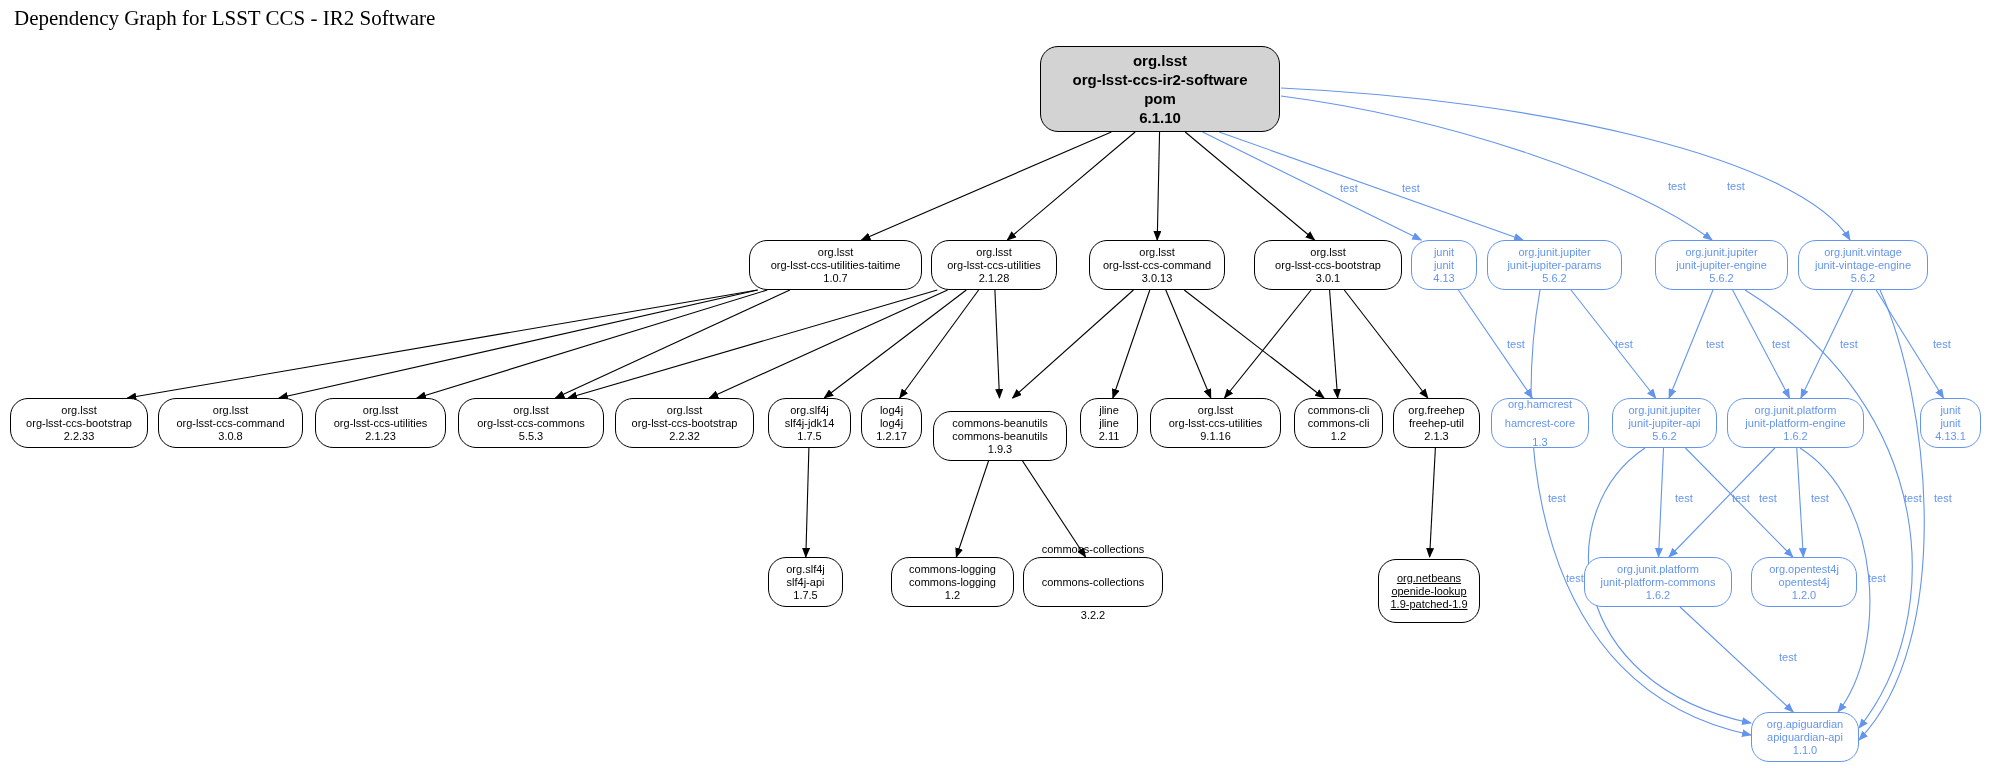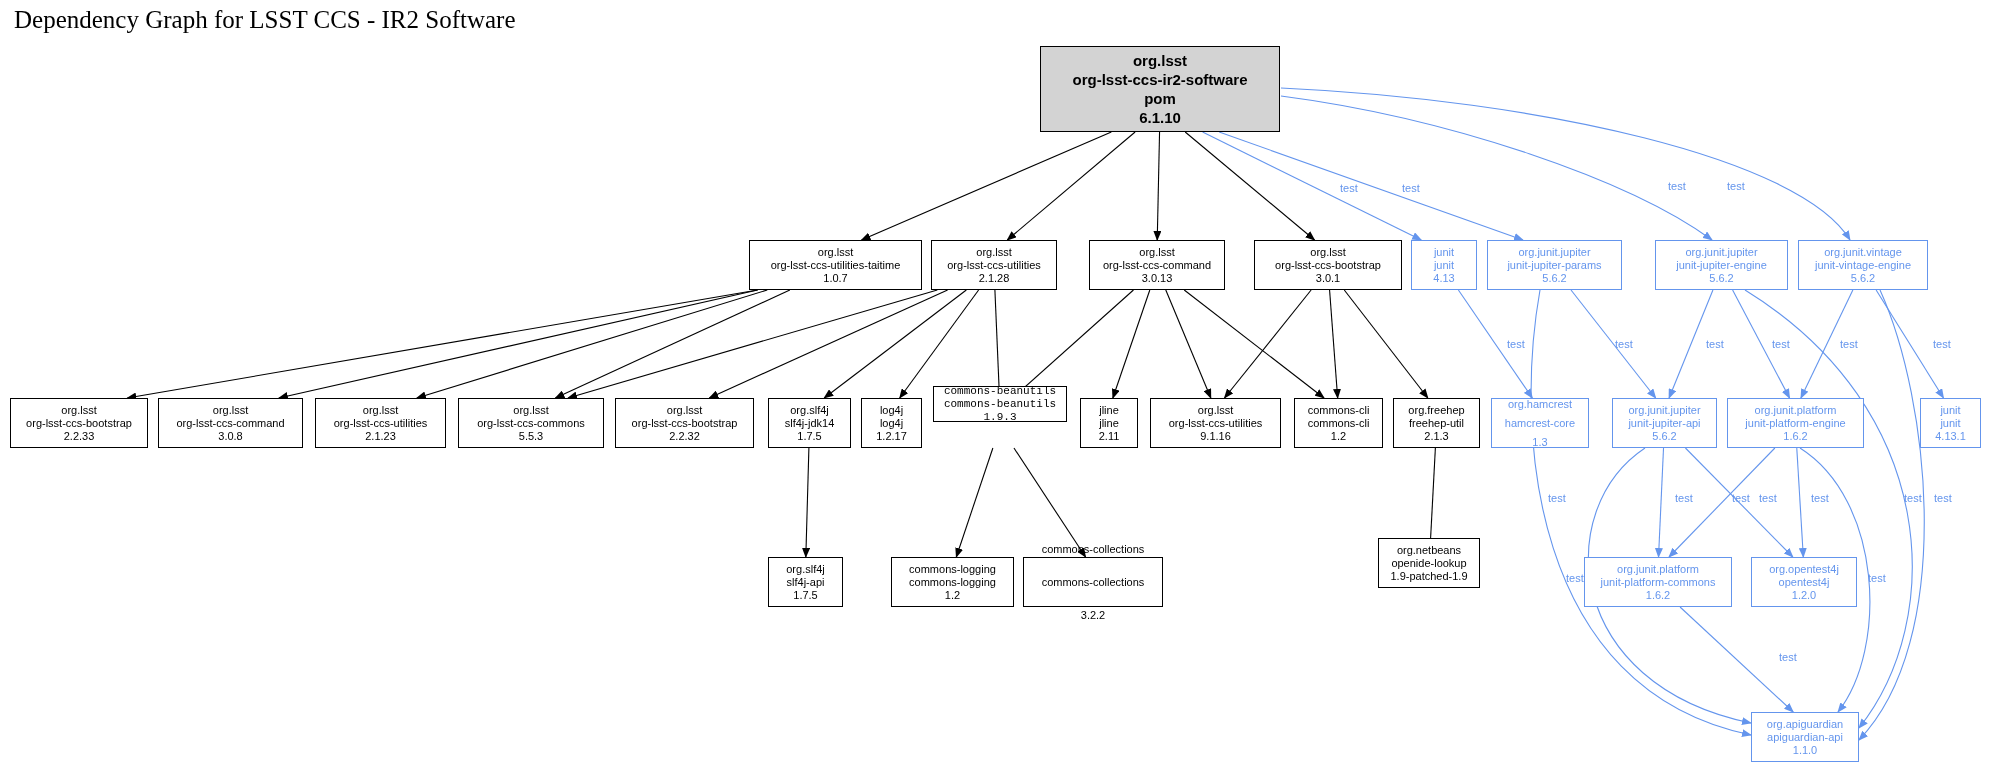--- a/index.html
+++ b/index.html
@@ -8,34 +8,34 @@
     --root-fill:#d3d3d3;
     --node-fill:#ffffff;
     --bg:#ffffff;
   }
   html,body{margin:0;padding:0;background:var(--bg);}
   body{font-family:"Liberation Sans", sans-serif;}
   #canvas{position:relative;width:1993px;height:768px;background:var(--bg);overflow:hidden;}
   #title{
     position:absolute;left:14px;top:6px;
     font-family:"Liberation Serif", serif;
-    font-size:25px;color:#000;white-space:nowrap;z-index:3;
+    font-size:21px;color:#000;white-space:nowrap;z-index:3;
   }
   #edges{position:absolute;left:0;top:0;z-index:1;}
   .edge{fill:none;stroke-width:1.1;}
   .edge.dep{stroke:var(--dep-color);}
   .edge.test{stroke:var(--test-color);}
   .arrhead-dep{fill:var(--dep-color);}
   .arrhead-test{fill:var(--test-color);}
   .elabel{fill:var(--test-color);font-size:11px;font-family:"Liberation Sans", sans-serif;}
   #nodes{position:absolute;left:0;top:0;width:100%;height:100%;z-index:2;pointer-events:none;}
   .node{
     position:absolute;box-sizing:border-box;background:var(--node-fill);
     display:flex;flex-direction:column;justify-content:center;align-items:center;
-    text-align:left;pointer-events:auto;
+    text-align:left;pointer-events:auto;border-radius:18px;
   }
   .node.dep{border:1px solid var(--dep-color);color:#000;}
   .node.test{border:1px solid var(--test-color);color:var(--test-color);}
   .node.root{border:1px solid var(--dep-color);color:#000;background:var(--root-fill);font-weight:bold;}
   .nline{font-size:11px;line-height:13px;white-space:nowrap;}
   .node.root .nline{font-size:15px;line-height:19px;}
 </style>
 </head>
 <body>
 
@@ -190,21 +190,21 @@
       <div class="node dep" style="left: 768px; top: 398px; width: 83px; height: 50px;">
         <div class="nline">org.slf4j</div>
         <div class="nline">slf4j-jdk14</div>
         <div class="nline">1.7.5</div>
       </div>
       <div class="node dep" style="left: 861px; top: 398px; width: 61px; height: 50px;">
         <div class="nline">log4j</div>
         <div class="nline">log4j</div>
         <div class="nline">1.2.17</div>
       </div>
-      <div class="node dep" style="left: 933px; top: 386px; width: 134px; height: 36px; font-family: Liberation Mono, monospace;">
+      <div class="node dep" style="left: 933px; top: 411px; width: 134px; height: 50px;">
         <div class="nline">commons-beanutils</div>
         <div class="nline">commons-beanutils</div>
         <div class="nline">1.9.3</div>
       </div>
       <div class="node dep" style="left: 1080px; top: 398px; width: 58px; height: 50px;">
         <div class="nline">jline</div>
         <div class="nline">jline</div>
         <div class="nline">2.11</div>
       </div>
       <div class="node dep" style="left: 1150px; top: 398px; width: 131px; height: 50px;">
@@ -250,21 +250,21 @@
       <div class="node dep" style="left: 891px; top: 557px; width: 123px; height: 50px;">
         <div class="nline">commons-logging</div>
         <div class="nline">commons-logging</div>
         <div class="nline">1.2</div>
       </div>
       <div class="node dep" style="left: 1023px; top: 557px; width: 140px; height: 50px; gap: 20px;">
         <div class="nline">commons-collections</div>
         <div class="nline">commons-collections</div>
         <div class="nline">3.2.2</div>
       </div>
-      <div class="node dep" style="left: 1378px; top: 538px; width: 102px; height: 50px;">
+      <div class="node dep" style="left: 1378px; top: 559px; width: 102px; height: 64px; text-decoration: underline;">
         <div class="nline">org.netbeans</div>
         <div class="nline">openide-lookup</div>
         <div class="nline">1.9-patched-1.9</div>
       </div>
       <div class="node test" style="left: 1584px; top: 557px; width: 148px; height: 50px;">
         <div class="nline">org.junit.platform</div>
         <div class="nline">junit-platform-commons</div>
         <div class="nline">1.6.2</div>
       </div>
       <div class="node test" style="left: 1751px; top: 557px; width: 106px; height: 50px;">

